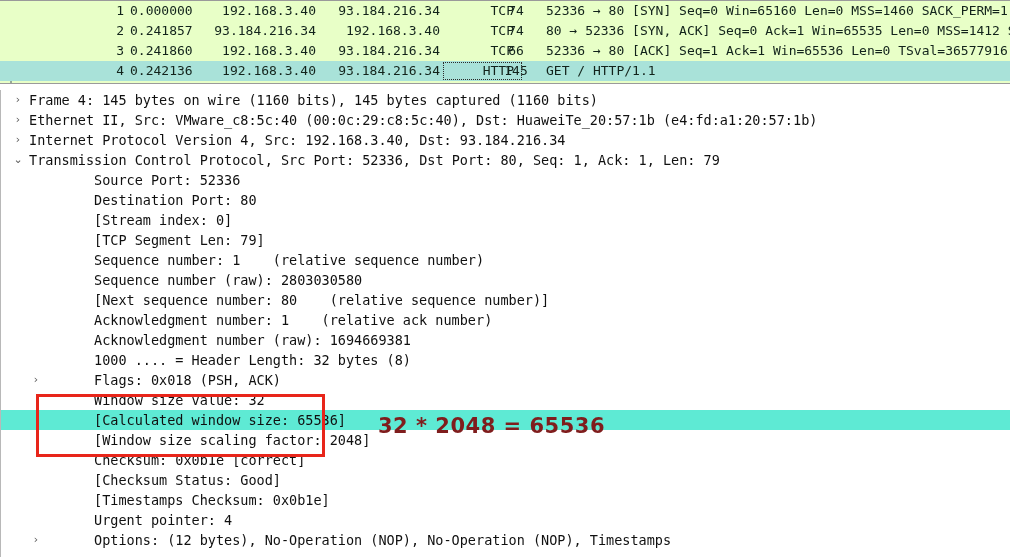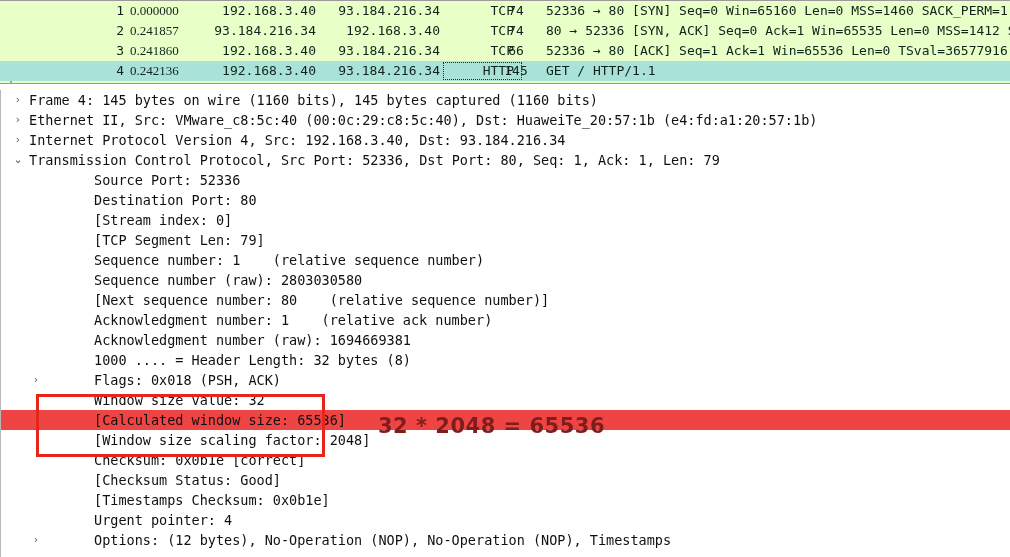--- a/index.html
+++ b/index.html
@@ -42,21 +42,21 @@
   }
   .pl-cell {
     position: absolute;
     top: 0;
     height: 20px;
     line-height: 20px;
     overflow: hidden;
     white-space: nowrap;
   }
   .c-no      { left: 0px;   width: 124px; text-align: right; }
-  .c-time    { left: 130px; width: 100px; text-align: left; font-family: Liberation Serif, serif; }
+  .c-time    { left: 130px; width: 100px; text-align: left; }
   .c-src     { left: 196px; width: 120px; text-align: right; }
   .c-dst     { left: 322px; width: 118px; text-align: right; }
   .c-proto   { left: 460px; width: 54px;  text-align: right; }
   .c-len     { left: 496px; width: 40px;  text-align: center; }
   .c-info    { left: 546px; width: 470px; text-align: left; }
 
   .focus-box {
     position: absolute;
     left: 443px;
     top: 1px;
@@ -102,21 +102,21 @@
   .dt-row {
     position: relative;
     height: 20px;
     line-height: 20px;
     white-space: nowrap;
     font-size: 13.5px;
     color: #101010;
     padding-left: 0;
   }
   .dt-row.highlighted {
-    background: #ef4444;
+    background: #5eead4;
   }
   .dt-twisty {
     position: absolute;
     top: 0;
     width: 14px;
     height: 20px;
     line-height: 20px;
     text-align: center;
     color: #5a5a5a;
     font-size: 11px;

